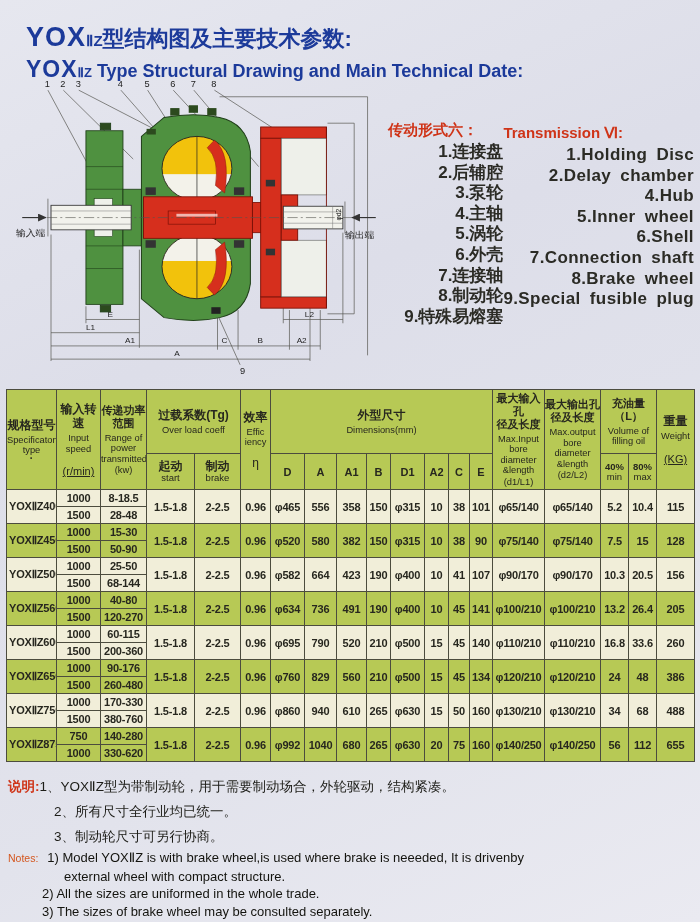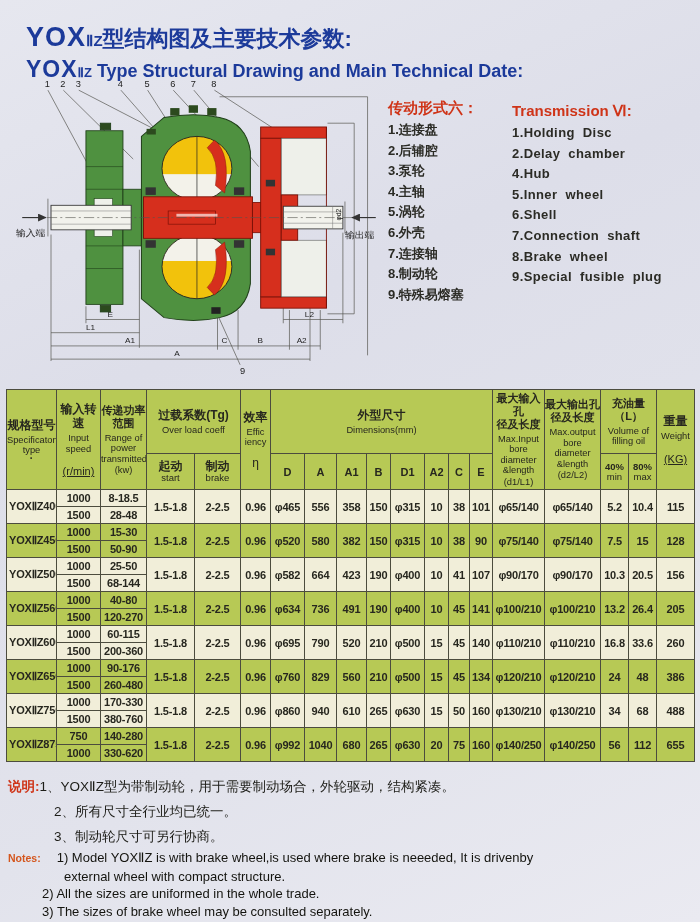--- a/index.html
+++ b/index.html
@@ -13,26 +13,26 @@
   .t-line1{font-weight:700; font-size:22px; line-height:30px; white-space:nowrap;}
   .t-line1 .lat{font-size:27px; letter-spacing:1px;}
   .t-line1 .ser{font-size:15px;}
   .t-line2{font-weight:700; font-size:18px; line-height:26px; white-space:nowrap;}
   .t-line2 .lat{font-size:23px; letter-spacing:1px;}
   .t-line2 .ser{font-size:13px;}
   
   .svgwrap{position:absolute; left:14px; top:76px; width:370px; height:302px;}
   svg text{font-family:"Liberation Sans",sans-serif; fill:#222;}
   
-  .legend{position:absolute; left:388px; top:96px; width:306px; display:flex;}
+  .legend{position:absolute; left:388px; top:118px; width:306px; display:flex;}
   .leg-col{display:flex; flex-direction:column;}
   .leg-col.zh{width:124px;}
   .leg-col.en{flex:1;}
   .leg-head{color:#cf3418; font-weight:700; font-size:15px; line-height:24px; white-space:nowrap;}
-  .leg-item{font-size:13px; font-weight:700; line-height:20.6px; color:#2b2b25; white-space:nowrap;}
+  .leg-item{font-size:17px; font-weight:700; line-height:20.6px; color:#2b2b25; white-space:nowrap;text-align:right;}
   .leg-col.en .leg-item{word-spacing:4px; letter-spacing:.4px;}
   
   .tblwrap{position:absolute; left:6px; top:389px;}
   table.t{border-collapse:collapse; table-layout:fixed; width:688px;}
   .t th,.t td{border:1px solid #4c4c3e; padding:0; text-align:center; vertical-align:middle;
       color:#27271f; overflow:hidden;}
   .t thead th{background:#b7c955;}
   .t tr.hrow1{height:64px;} .t tr.hrow2{height:36px;}
   .t tbody tr{height:17px;}
   .t tbody td{background:#f1eed9; font-size:11px; font-weight:600; letter-spacing:-.2px;}
@@ -46,21 +46,21 @@
   .subzh{font-size:12px; font-weight:700; line-height:13px;}
   .suben{font-size:9.5px; font-weight:400; line-height:10px;}
   .dimcol{font-size:11px; font-weight:700;}
   td.model{font-size:10.5px; font-weight:700; text-align:left; padding-left:2px; letter-spacing:-.3px; white-space:nowrap;}
   td.small{font-size:10px; font-weight:600;}
   
   .notes-zh{position:absolute; left:8px; top:774px; font-size:13.5px; font-weight:500; line-height:25px; color:#1d1d18;}
   .notes-zh .lbl{color:#cf3418; font-weight:700;}
   .notes-zh .ind{padding-left:46px;}
   .notes-en{position:absolute; left:8px; top:849px; font-size:13px; line-height:17.5px; color:#14140f;}
-  .notes-en .lbl{color:#d4561e; font-weight:700; font-size:10.5px; margin-right:16px;}
+  .notes-en .lbl{color:#d4561e; font-weight:400; font-size:10.5px; margin-right:9px;}
   .notes-en .ind1{padding-left:56px;}
   .notes-en .ind0{padding-left:34px;}
 </style>
 </head>
 <body>
 
 <div class="page">
 
   <div class="title">
     <div class="t-line1"><span class="lat">YOX</span><span class="ser">ⅡZ</span><span>型结构图及主要技术参数:</span></div>

